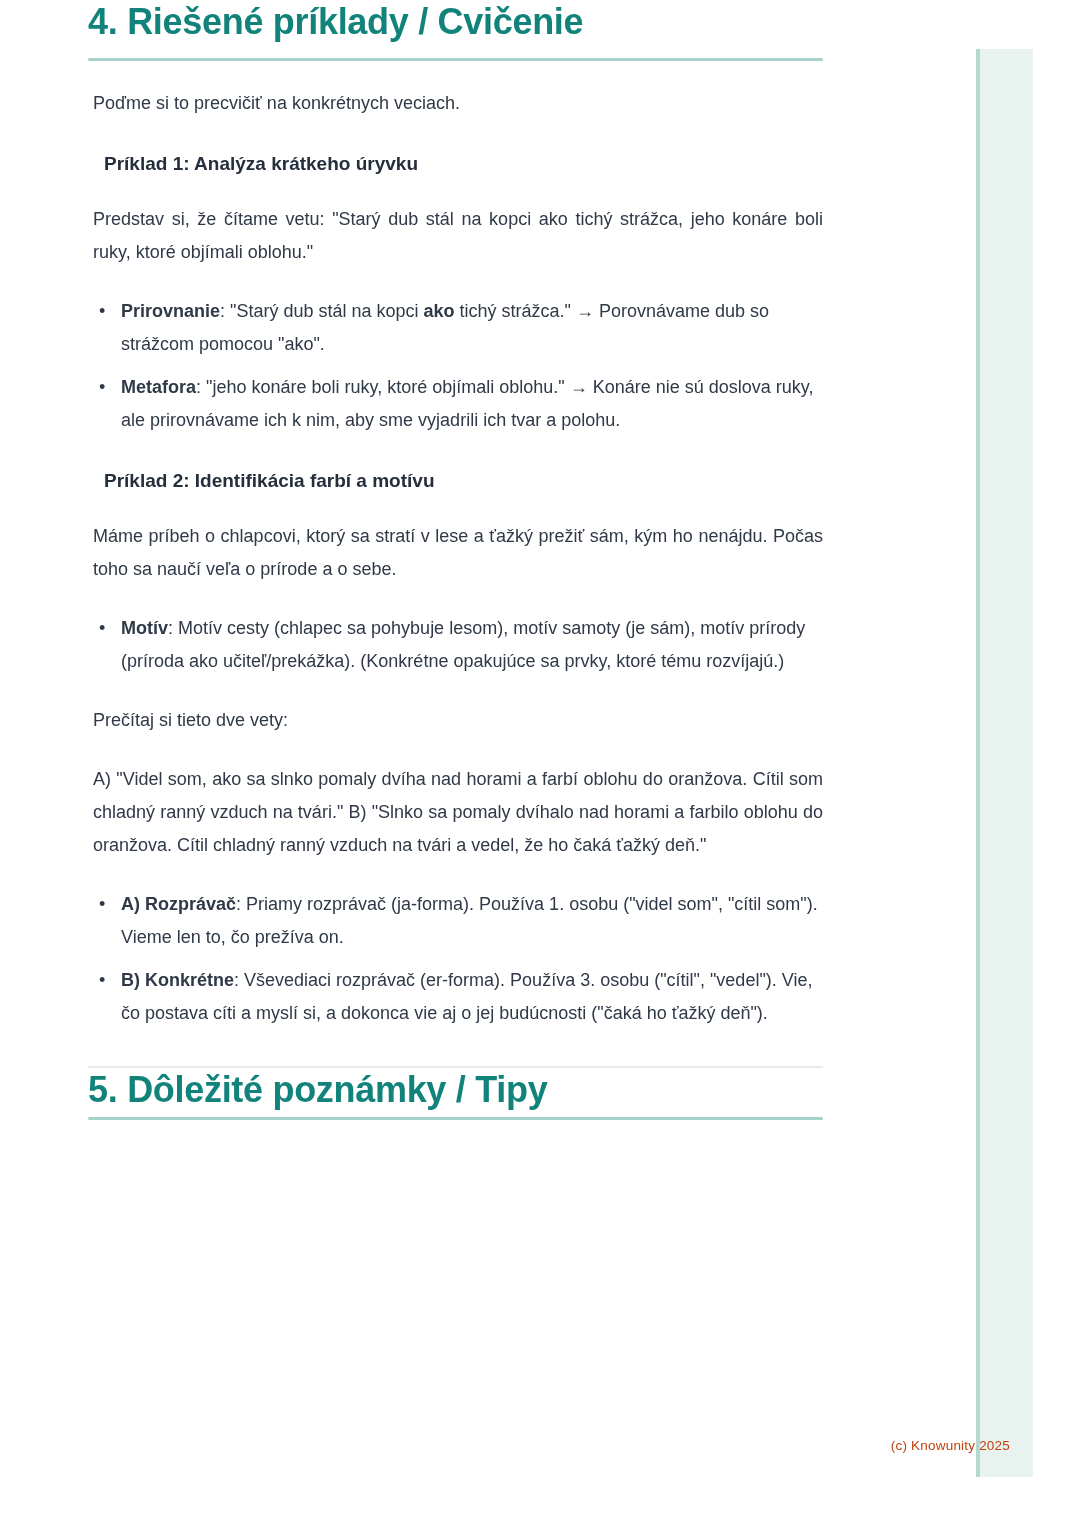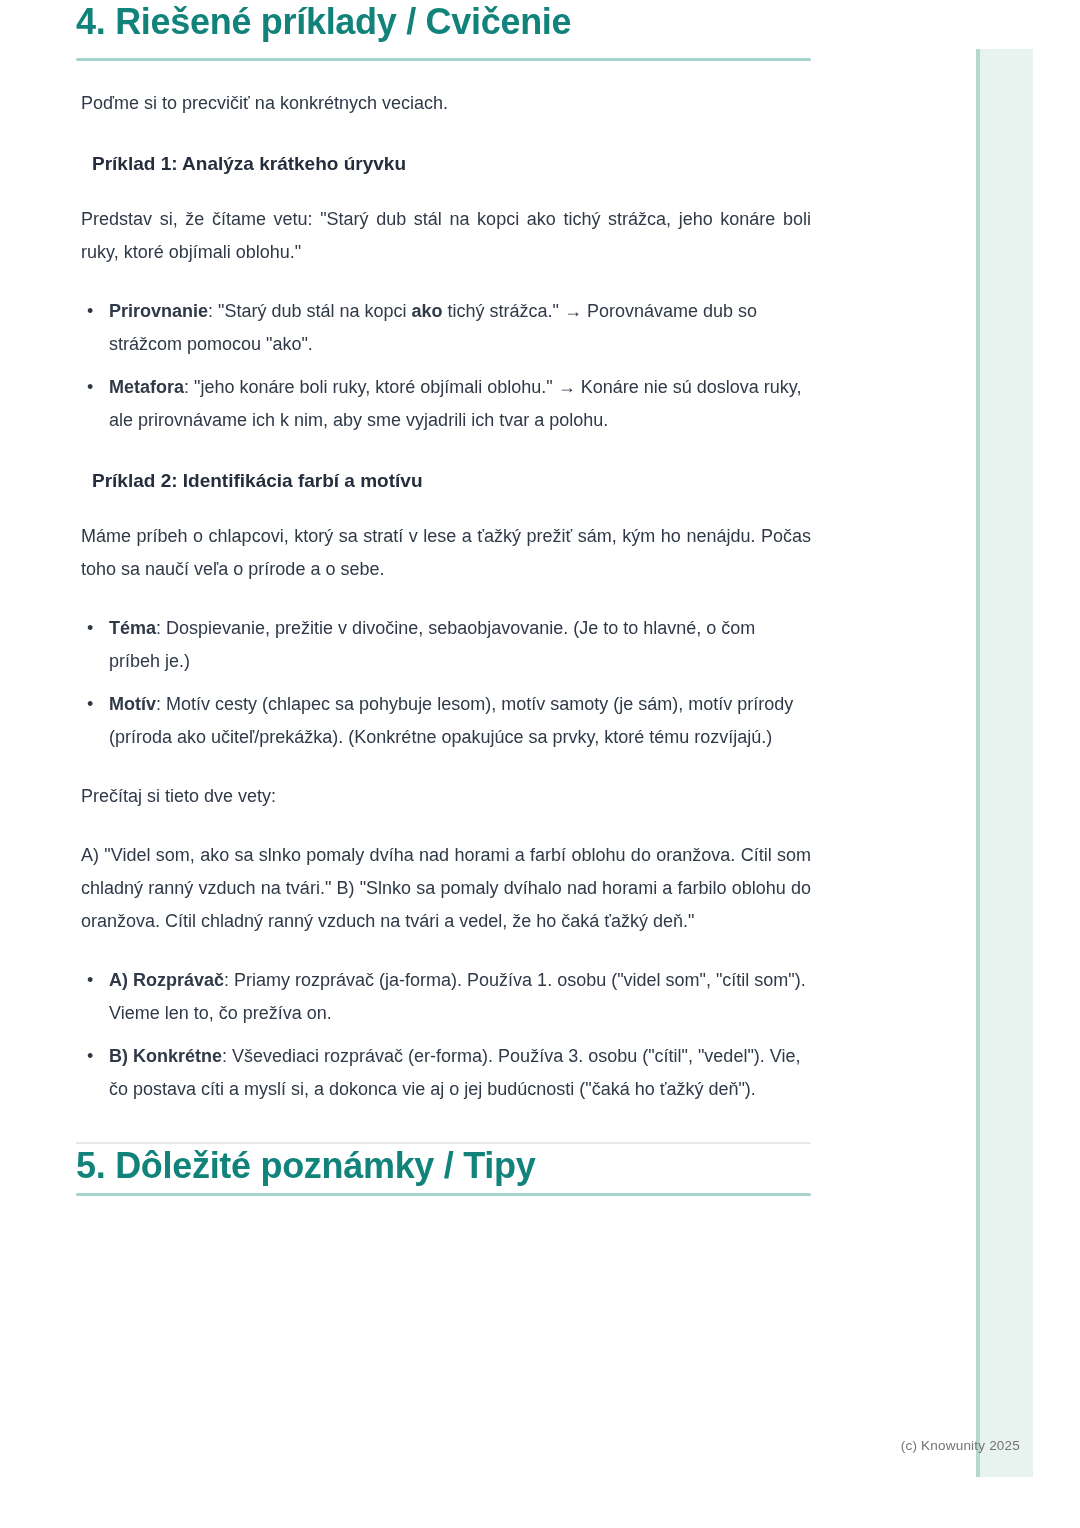--- a/index.html
+++ b/index.html
@@ -6,21 +6,21 @@
   body {
     width: 1080px; height: 1528px;
     background: #ffffff;
     font-family: "Liberation Sans", sans-serif;
     color: #2f3947;
     position: relative;
     overflow: hidden;
   }
   .content {
     position: absolute;
-    left: 76px; top: 0;
+    left: 88px; top: 0;
     width: 735px;
   }
   h2.section-title {
     color: #11837a;
     font-size: 36px;
     font-weight: bold;
     line-height: 1.2;
     letter-spacing: -0.3px;
     margin: 0;
   }
@@ -67,23 +67,23 @@
   }
   .b { font-weight: bold; }
   .divider {
     height: 2px;
     background: #e7e9ec;
     margin-top: 36px;
   }
   .footer-note {
     position: absolute;
     top: 1438px;
-    right: 60px;
+    right: 70px;
     font-size: 13.5px;
-    color: #737373;
+    color: #c2410c;
     z-index: 3;
     letter-spacing: 0.2px;
   }
   .side-stripe {
     position: absolute;
     left: 976px; top: 49px;
     width: 57px; height: 1428px;
     box-sizing: border-box;
     background: #e8f3f0;
     border-left: 4px solid #b5d8d1;
@@ -107,21 +107,20 @@
         <p class="para justify">Predstav si, že čítame vetu: "Starý dub stál na kopci ako tichý strážca, jeho konáre boli ruky, ktoré objímali oblohu."</p>
         <ul class="bullets">
           <li><span class="b">Prirovnanie</span><span>: "Starý dub stál na kopci </span><span class="b">ako</span><span> tichý strážca." → Porovnávame dub so strážcom pomocou "ako".</span></li>
           <li><span class="b">Metafora</span><span>: "jeho konáre boli ruky, ktoré objímali oblohu." → Konáre nie sú doslova ruky, ale prirovnávame ich k nim, aby sme vyjadrili ich tvar a polohu.</span></li>
         </ul>
       </section>
       <section>
         <h3 class="example-heading">Príklad 2: Identifikácia farbí a motívu</h3>
         <p class="para justify">Máme príbeh o chlapcovi, ktorý sa stratí v lese a ťažký prežiť sám, kým ho nenájdu. Počas toho sa naučí veľa o prírode a o sebe.</p>
         <ul class="bullets">
-          <li><span class="b">Téma</span><span>: Dospievanie, prežitie v divočine, sebaobjavovanie. (Je to to hlavné, o čom príbeh je.)</span></li>
           <li><span class="b">Motív</span><span>: Motív cesty (chlapec sa pohybuje lesom), motív samoty (je sám), motív prírody (príroda ako učiteľ/prekážka). (Konkrétne opakujúce sa prvky, ktoré tému rozvíjajú.)</span></li>
         </ul>
       </section>
       <section>
         <p class="para justify">Prečítaj si tieto dve vety:</p>
         <p class="para justify">A) "Videl som, ako sa slnko pomaly dvíha nad horami a farbí oblohu do oranžova. Cítil som chladný ranný vzduch na tvári." B) "Slnko sa pomaly dvíhalo nad horami a farbilo oblohu do oranžova. Cítil chladný ranný vzduch na tvári a vedel, že ho čaká ťažký deň."</p>
         <ul class="bullets">
           <li><span class="b">A) Rozprávač</span><span>: Priamy rozprávač (ja-forma). Používa 1. osobu ("videl som", "cítil som"). Vieme len to, čo prežíva on.</span></li>
           <li><span class="b">B) Konkrétne</span><span>: Vševediaci rozprávač (er-forma). Používa 3. osobu ("cítil", "vedel"). Vie, čo postava cíti a myslí si, a dokonca vie aj o jej budúcnosti ("čaká ho ťažký deň").</span></li>
         </ul>

